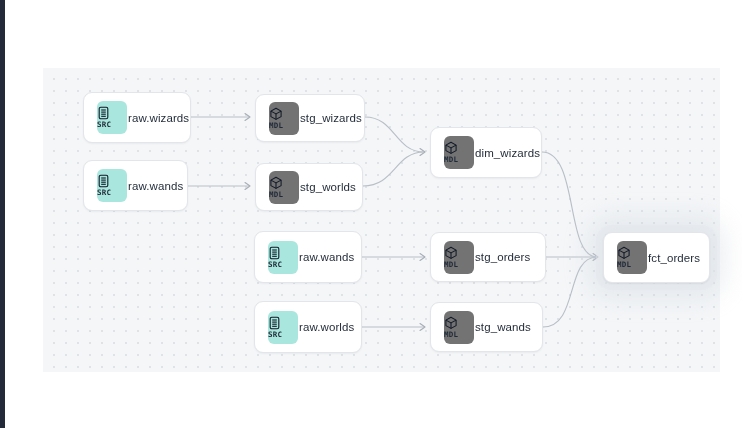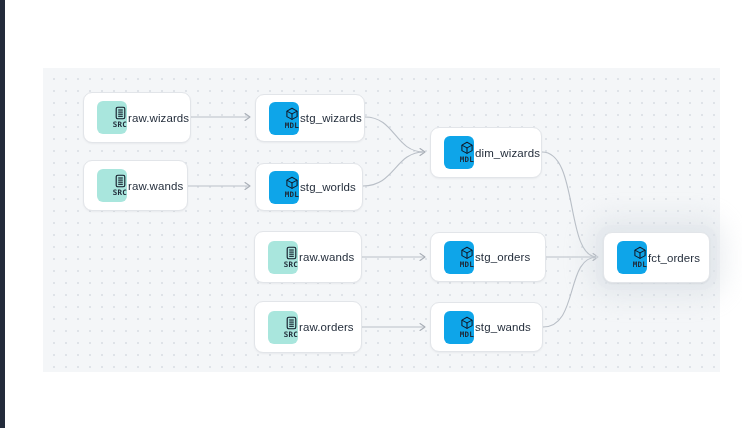--- a/index.html
+++ b/index.html
@@ -91,26 +91,26 @@
   }
 
   
   .node-badge {
     flex: 0 0 auto;
     width: 30px;
     height: 33px;
     border-radius: 6px;
     display: flex;
     flex-direction: column;
-    align-items: flex-end;
+    align-items: flex-start;
     justify-content: center;
     gap: 1px;
   }
   .node-badge.badge-src { background: #a9e6dd; }
-  .node-badge.badge-mdl { background: #0ea5e9; }
+  .node-badge.badge-mdl { background: #737373; }
 
   .badge-glyph {
     display: block;
     line-height: 0;
   }
   .badge-glyph svg { display: block; }
 
   .badge-kind {
     font-family: "DejaVu Sans Mono", monospace;
     font-size: 7.5px;
@@ -234,21 +234,21 @@
               <svg width="13" height="14" viewBox="0 0 13 14" fill="none" stroke="#111827" stroke-width="1.1">
                 <rect x="2.2" y="1.2" width="8.6" height="11.6" rx="1.6"></rect>
                 <line x1="4.2" y1="4.0" x2="8.8" y2="4.0"></line>
                 <line x1="4.2" y1="6.1" x2="8.8" y2="6.1"></line>
                 <line x1="4.2" y1="8.2" x2="8.8" y2="8.2"></line>
                 <line x1="4.2" y1="10.3" x2="8.8" y2="10.3"></line>
               </svg>
             </span>
             <span class="badge-kind">SRC</span>
           </div>
-          <span class="node-label">raw.orders</span>
+          <span class="node-label">raw.worlds</span>
         </div>
         <div class="node" style="left: 212px; top: 26px; width: 110px; height: 48px;">
           <div class="node-badge badge-mdl">
             <span class="badge-glyph">
               <svg width="14" height="14" viewBox="0 0 14 14" fill="none" stroke="#111827" stroke-width="1.05" stroke-linejoin="round">
                 <path d="M7 1.3 L12.1 4.1 L12.1 9.6 L7 12.4 L1.9 9.6 L1.9 4.1 Z"></path>
                 <path d="M1.9 4.1 L7 6.9 L12.1 4.1"></path>
                 <path d="M7 6.9 L7 12.4"></path>
               </svg>
             </span>

